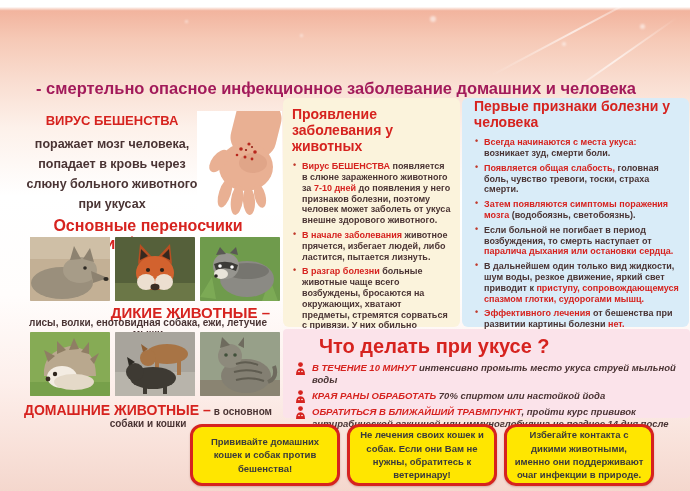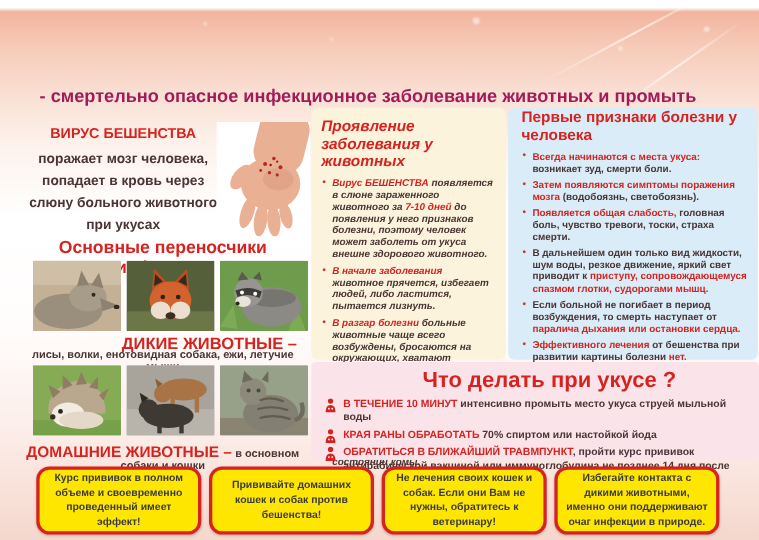--- a/index.html
+++ b/index.html
@@ -32,26 +32,26 @@
   .cap-label{left:2px;top:304px;width:268px;text-align:right;font-size:15px;font-weight:bold;color:var(--c-red,#d6231f);}
   .cap-desc{left:14px;top:317px;width:268px;text-align:center;font-size:10px;font-weight:bold;color:var(--c-dark,#4a3434);}
   .cap2{left:14px;top:402px;width:268px;text-align:center;font-size:10px;font-weight:bold;color:var(--c-dark,#4a3434);}
   .cap2 .lbl{font-size:14px;color:var(--c-red,#d6231f);margin-right:3px;}
   .panel{box-sizing:border-box;border-radius:6px;}
   .panel h3{margin:0 0 7px;font-size:14px;line-height:1.15;color:var(--c-red,#d6231f);}
   .panel ul{margin:0;padding:0;list-style:none;}
   .panel li{position:relative;padding-left:10px;margin-bottom:4px;
     font-size:9px;font-weight:bold;line-height:1.2;color:var(--c-dark,#4a3434);}
   .panel li::before{content:"\2022";position:absolute;left:1px;top:-1px;color:var(--c-bullet,#c0392b);}
-  .panel-a{left:283px;top:98px;width:177px;height:229px;background:var(--c-cream,#fbf3dc);padding:8px 9px 5px;font-style:italic;}
+  .panel-a{left:283px;top:98px;width:177px;height:229px;background:var(--c-cream,#fbf3dc);padding:8px 9px 5px;}
   .panel-b{left:462px;top:98px;width:227px;height:229px;background:var(--c-blue,#d9ecf8);padding:0 9px 5px 12px;}
   .panel-c{left:283px;top:329px;width:407px;height:89px;background:var(--c-pink,#fbe3ea);
     border-radius:4px;box-sizing:border-box;padding:4px 10px 4px 12px;}
-  .panel-c h3{margin:2px 0 4px 24px;font-size:20px;color:var(--c-red,#d6231f);text-align:center;}
-  .step{display:flex;gap:6px;margin-bottom:3px;font-size:9.5px;font-weight:bold;line-height:1.3;color:var(--c-dark,#4a3434);}
+  .panel-c h3{margin:2px 0 4px 24px;font-size:20px;color:var(--c-red,#d6231f);}
+  .step{display:flex;gap:6px;margin-bottom:3px;font-size:9.5px;font-weight:bold;line-height:1.3;color:var(--c-dark,#4a3434);font-style:italic;}
   .step svg{flex:0 0 auto;margin-top:0;}
   .ybox{position:absolute;top:424px;width:150px;height:62px;box-sizing:border-box;
     background:var(--c-yellow,#ffe600);border:3px solid var(--c-red,#d6231f);border-radius:12px;
     display:flex;align-items:center;justify-content:center;text-align:center;
     padding:3px 7px;font-size:9.5px;font-weight:bold;line-height:1.4;color:#3b3b3b;
     box-shadow:0 1px 2px rgba(120,40,30,.25);}
   .b1{left:33px;} .b2{left:190px;} .b3{left:347px;} .b4{left:504px;}
 </style>
 </head>
 <body>
@@ -59,21 +59,21 @@
 <div id="poster">
 
   <div class="sparkle" style="left:430px;top:16px;width:6px;height:6px;"></div>
   <div class="sparkle" style="left:562px;top:42px;width:4px;height:4px;"></div>
   <div class="sparkle" style="left:640px;top:24px;width:5px;height:5px;"></div>
   <div class="sparkle" style="left:300px;top:34px;width:3px;height:3px;"></div>
   <div class="sparkle" style="left:185px;top:20px;width:3px;height:3px;"></div>
   <div class="streak" style="left:480px;top:30px;width:190px;transform:rotate(-28deg);"></div>
   <div class="streak" style="left:540px;top:60px;width:150px;transform:rotate(-35deg);"></div>
 
-  <div class="abs subtitle">- смертельно опасное инфекционное заболевание животных и промыть</div>
+  <div class="abs subtitle">- смертельно опасное инфекционное заболевание домашних и человека</div>
 
   <div class="abs virus">
     <h4>ВИРУС БЕШЕНСТВА</h4>
     <p>поражает мозг человека, попадает в кровь через слюну больного животного при укусах</p>
   </div>
 
   <div class="abs hand">
     <svg width="85" height="104" viewBox="0 0 85 104">
       <rect width="85" height="104" fill="#ffffff"></rect>
       <g fill="#e9b093">
@@ -224,24 +224,24 @@
       <li><span class="em">В разгар болезни</span><span> больные животные чаще всего возбуждены, бросаются на окружающих, хватают предметы, стремятся сорваться с привязи. У них обильно выделяется слюна.</span></li>
       <li><span class="em">Болезнь развивается стремительно.</span></li>
       <li><span class="em">В последней стадии</span><span> животное не двигается, погибает в состоянии комы.</span></li>
     </ul>
   </div>
 
   <div class="abs panel panel-b">
     <h3>Первые признаки болезни у человека</h3>
     <ul>
       <li><span class="em">Всегда начинаются с места укуса:</span><span> возникает зуд, смерти боли.</span></li>
+      <li><span class="em">Появляется общая слабость,</span><span> головная боль, чувство тревоги, тоски, страха смерти.</span></li>
       <li><span class="em">Затем появляются симптомы поражения мозга</span><span> (водобоязнь, светобоязнь).</span></li>
-      <li><span class="em">Появляется общая слабость,</span><span> головная боль, чувство тревоги, тоски, страха смерти.</span></li>
+      <li><span>Если больной не погибает в период возбуждения, то смерть наступает от </span><span class="em">паралича дыхания или остановки сердца.</span></li>
       <li><span>В дальнейшем один только вид жидкости, шум воды, резкое движение, яркий свет приводит к </span><span class="em">приступу, сопровождающемуся спазмом глотки, судорогами мышц.</span></li>
-      <li><span>Если больной не погибает в период возбуждения, то смерть наступает от </span><span class="em">паралича дыхания или остановки сердца.</span></li>
       <li><span class="em">Эффективного лечения</span><span> от бешенства при развитии картины болезни </span><span class="em">нет.</span></li>
     </ul>
   </div>
 
   <div class="abs panel-c">
     <h3>Что делать при укусе ?</h3>
     <div class="step">
       <svg width="11" height="13" viewBox="0 0 11 13">
         <circle cx="5.5" cy="2.6" r="2.4" fill="#d6231f"></circle>
         <path d="M1 13 Q1 6.2 5.5 6.2 Q10 6.2 10 13 Z" fill="#d6231f"></path>
@@ -263,18 +263,17 @@
       <svg width="11" height="13" viewBox="0 0 11 13">
         <circle cx="5.5" cy="2.6" r="2.4" fill="#d6231f"></circle>
         <path d="M1 13 Q1 6.2 5.5 6.2 Q10 6.2 10 13 Z" fill="#d6231f"></path>
         <circle cx="4" cy="9.5" r="0.8" fill="#ffffff"></circle>
           <circle cx="7" cy="9.5" r="0.8" fill="#ffffff"></circle>
       </svg>
       <div style="max-width:370px;"><span class="em">ОБРАТИТЬСЯ В БЛИЖАЙШИЙ ТРАВМПУНКТ</span><span>, пройти курс прививок антирабической вакциной или иммуноглобулина не позднее 14 дня после укуса.</span></div>
     </div>
   </div>
 
-  <div class="ybox b1">Курс прививок в полном объеме и своевременно проведенный имеет эффект!</div>
   <div class="ybox b2">Прививайте домашних кошек и собак против бешенства!</div>
   <div class="ybox b3">Не лечения своих кошек и собак. Если они Вам не нужны, обратитесь к ветеринару!</div>
   <div class="ybox b4">Избегайте контакта с дикими животными, именно они поддерживают очаг инфекции в природе.</div>
 
 </div>
 
 </body></html>

